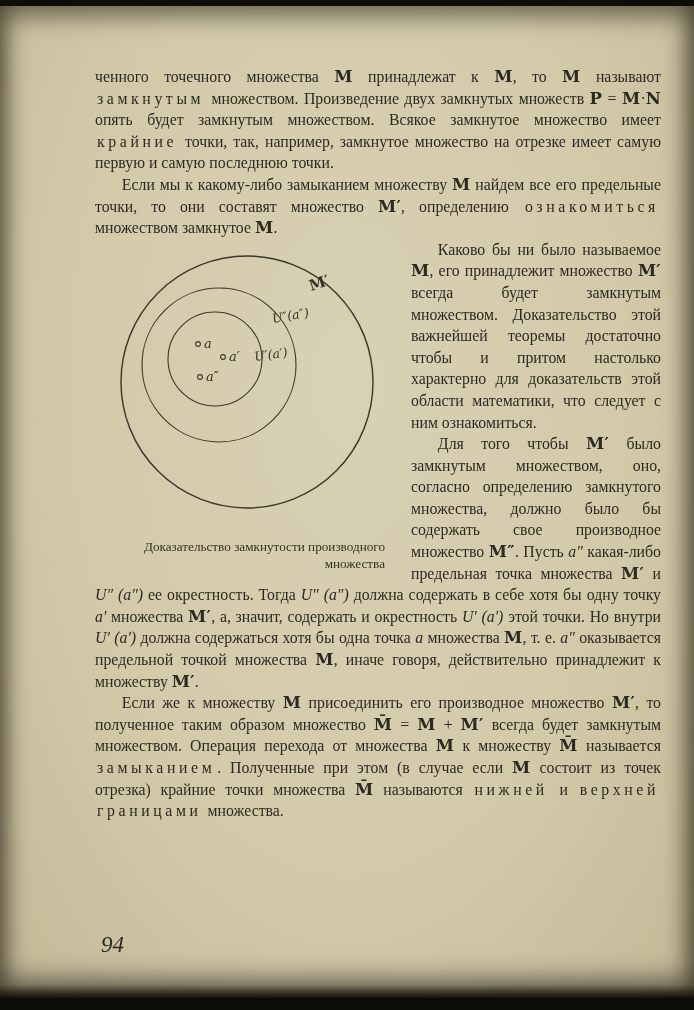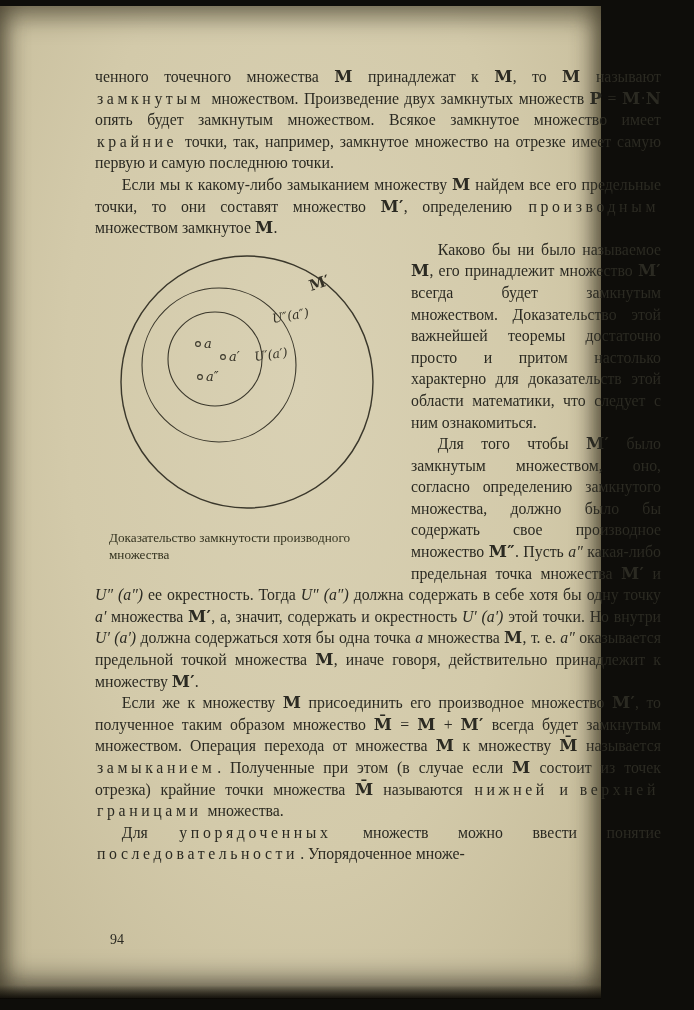--- a/index.html
+++ b/index.html
@@ -2,21 +2,21 @@
 <html><head>
 <meta charset="utf-8">
 <style>
   html,body{margin:0;padding:0;}
   body{
     width:694px;height:1010px;position:relative;overflow:hidden;
     background:#0e0d0a;
     font-family:"Liberation Serif","DejaVu Serif",serif;
   }
   .page{
-    position:absolute;left:0;top:6px;width:601px;height:992px;
+    position:absolute;left:0;top:6px;width:694px;height:992px;
     background:radial-gradient(ellipse at 50% 38%, #d9d1b4 0%, #d3caaa 55%, #c3b997 100%);
     box-shadow:
       inset 0 14px 22px rgba(30,25,12,.35),
       inset -10px 0 22px rgba(60,50,28,.28),
       inset 10px 0 22px rgba(60,50,28,.18),
       inset 0 -18px 26px rgba(10,8,4,.55);
   }
   .page::after{
     content:"";position:absolute;left:0;bottom:-1px;width:100%;height:14px;
     background:linear-gradient(to bottom, rgba(10,8,4,0), rgba(10,8,4,.9));
@@ -32,42 +32,42 @@
   
   .s-m{font-family:"DejaVu Serif",serif;font-weight:700;font-size:1.04em;letter-spacing:.3px;}
   .s-i{font-style:italic;}
   .s-sp{letter-spacing:3.6px;padding:0 2px;}
   
   .figurebox{
     float:left;width:304px;margin:10px 12px 4px 0;text-align:center;
   }
   .figurebox svg{display:block;margin:0 auto;}
   .caption{
-    font-size:13.2px;line-height:17.4px;margin-top:8px;padding:0 14px;
-    text-align:left;color:#33321f;font-family:Liberation Serif, serif;
+    font-size:13.2px;line-height:17.4px;margin-top:17px;padding:0 14px;
+    text-align:right;color:#33321f;font-family:Liberation Serif, serif;
   }
   .diag{stroke:#3a372b;fill:none;stroke-width:1.4;}
   .diag-thin{stroke:#3a372b;fill:none;stroke-width:1.1;}
   .dlabel{fill:#343126;font-family:"DejaVu Serif",serif;}
   .dlabel-m{font-weight:700;font-size:15px;}
   .dlabel-u{font-style:italic;font-size:12.5px;}
   .dlabel-p{font-style:italic;font-size:13px;}
   .pageno{
-    position:absolute;left:110px;top:926px;
-    font-size:14px;color:#2b2a22;
+    position:absolute;left:101px;top:926px;
+    font-style:italic;font-size:23px;color:#2b2a22;
   }
 </style>
 </head>
 <body>
 
 <div class="page">
   <div class="content">
 
     <p class="noindent"><span>ченного точечного множества </span><span class="s-m">M</span><span> принадлежат к </span><span class="s-m">M</span><span>, то </span><span class="s-m">M</span><span> называют </span><span class="s-sp">замкнутым</span><span> множеством. Произведение двух замкнутых множеств </span><span class="s-m">P</span><span> = </span><span class="s-m">M</span><span>·</span><span class="s-m">N</span><span> опять будет замкнутым множеством. Всякое замкнутое множество имеет </span><span class="s-sp">крайние</span><span> точки, так, например, замкнутое множество на отрезке имеет самую первую и самую последнюю точки.</span></p>
-    <p><span>Если мы к какому-либо замыканием множеству </span><span class="s-m">M</span><span> найдем все его предельные точки, то они составят множество </span><span class="s-m">M′</span><span>, определению </span><span class="s-sp">производным</span><span> множеством замкнутое </span><span class="s-m">M</span><span>.</span></p>
+    <p><span>Если мы к какому-либо замыканием множеству </span><span class="s-m">M</span><span> найдем все его предельные точки, то они составят множество </span><span class="s-m">M′</span><span>, определению </span><span class="s-sp">ознакомиться</span><span> множеством замкнутое </span><span class="s-m">M</span><span>.</span></p>
 
     <div class="figurebox">
       <svg width="300" height="272" viewBox="0 0 300 272">
         <circle class="diag" cx="150" cy="133" r="126"></circle>
         <circle class="diag-thin" cx="122" cy="116" r="77"></circle>
         <circle class="diag-thin" cx="118" cy="110" r="47"></circle>
 
         <circle class="diag-thin" cx="101" cy="95" r="2.4"></circle>
         <text class="dlabel dlabel-p" x="107" y="99">a</text>
 
@@ -77,21 +77,20 @@
         <circle class="diag-thin" cx="103" cy="128" r="2.4"></circle>
         <text class="dlabel dlabel-p" x="109" y="132">a″</text>
 
         <text class="dlabel dlabel-m" x="214" y="42" transform="rotate(-18 214 42)">M′</text>
         <text class="dlabel dlabel-u" x="176" y="74" transform="rotate(-10 176 74)">U″(a″)</text>
         <text class="dlabel dlabel-u" x="158" y="112" transform="rotate(-8 158 112)">U′(a′)</text>
       </svg>
       <div class="caption">Доказательство замкнутости производного множества</div>
     </div>
 
-    <p><span>Каково бы ни было называемое </span><span class="s-m">M</span><span>, его принадлежит множество </span><span class="s-m">M′</span><span> всегда будет замкнутым множеством. Доказательство этой важнейшей теоремы достаточно просто и притом настолько характерно для доказательств этой области математики, что следует с ним ознакомиться.</span></p>
+    <p><span>Каково бы ни было называемое </span><span class="s-m">M</span><span>, его принадлежит множество </span><span class="s-m">M′</span><span> всегда будет замкнутым множеством. Доказательство этой важнейшей теоремы достаточно чтобы и притом настолько характерно для доказательств этой области математики, что следует с ним ознакомиться.</span></p>
     <p><span>Для того чтобы </span><span class="s-m">M′</span><span> было замкнутым множеством, оно, согласно определению замкнутого множества, должно было бы содержать свое производное множество </span><span class="s-m">M″</span><span>. Пусть </span><span class="s-i">a″</span><span> какая-либо предельная точка множества </span><span class="s-m">M′</span><span> и </span><span class="s-i">U″ (a″)</span><span> ее окрестность. Тогда </span><span class="s-i">U″ (a″)</span><span> должна содержать в себе хотя бы одну точку </span><span class="s-i">a′</span><span> множества </span><span class="s-m">M′</span><span>, а, значит, содержать и окрестность </span><span class="s-i">U′ (a′)</span><span> этой точки. Но внутри </span><span class="s-i">U′ (a′)</span><span> должна содержаться хотя бы одна точка </span><span class="s-i">a</span><span> множества </span><span class="s-m">M</span><span>, т. е. </span><span class="s-i">a″</span><span> оказывается предельной точкой множества </span><span class="s-m">M</span><span>, иначе говоря, действительно принадлежит к множеству </span><span class="s-m">M′</span><span>.</span></p>
     <p><span>Если же к множеству </span><span class="s-m">M</span><span> присоединить его производное множество </span><span class="s-m">M′</span><span>, то полученное таким образом множество </span><span class="s-m">M̄</span><span> = </span><span class="s-m">M</span><span> + </span><span class="s-m">M′</span><span> всегда будет замкнутым множеством. Операция перехода от множества </span><span class="s-m">M</span><span> к множеству </span><span class="s-m">M̄</span><span> называется </span><span class="s-sp">замыканием</span><span>. Полученные при этом (в случае если </span><span class="s-m">M</span><span> состоит из точек отрезка) крайние точки множества </span><span class="s-m">M̄</span><span> называются </span><span class="s-sp">нижней</span><span> и </span><span class="s-sp">верхней</span><span> </span><span class="s-sp">границами</span><span> множества.</span></p>
-    <p><span>Для </span><span class="s-sp">упорядоченных</span><span> множеств можно ввести понятие </span><span class="s-sp">последовательности</span><span>. Упорядоченное множе-</span></p>
 
   </div>
 
   <div class="pageno">94</div>
 </div>
 
 </body></html>

